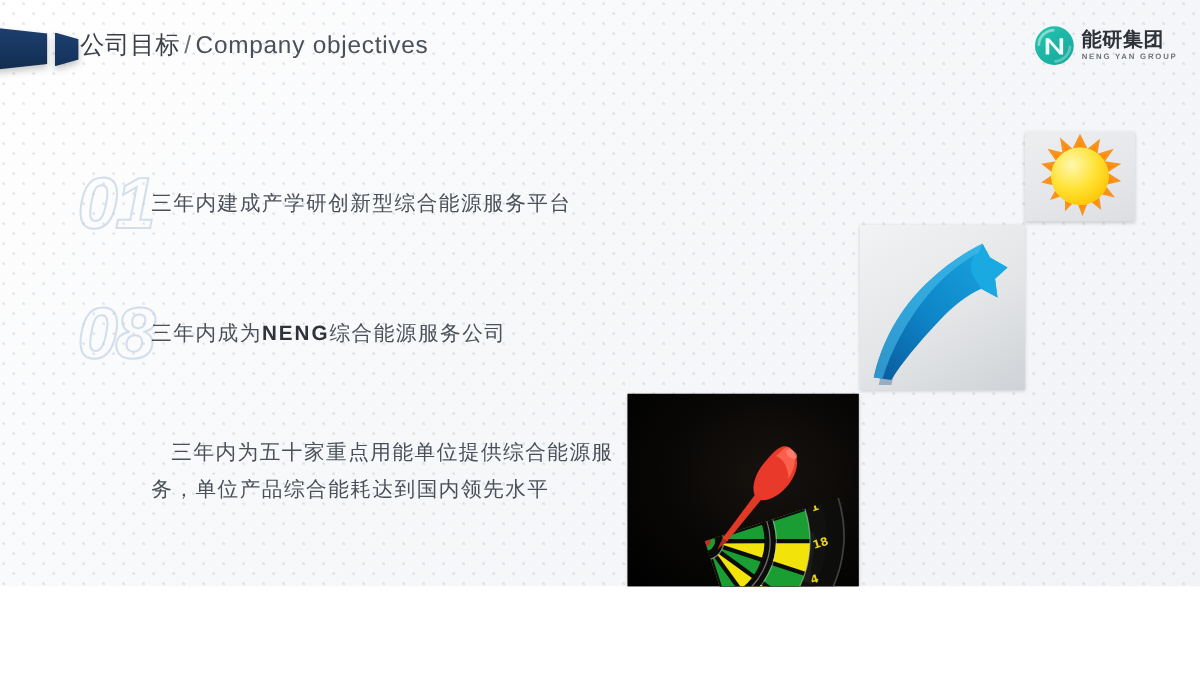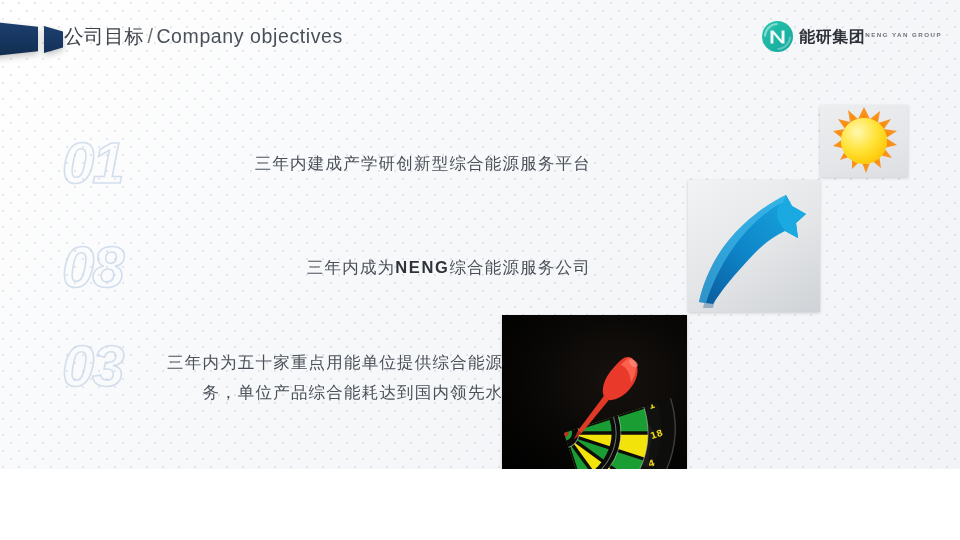--- a/index.html
+++ b/index.html
@@ -15,21 +15,20 @@
     position: relative;
     width: 960px;
     height: 469px;
     background-color: #fbfbfc;
     background-image:
       radial-gradient(circle at 3px 3px, rgba(175,180,200,0.30) 1.1px, transparent 1.2px),
       radial-gradient(circle at 11px 11px, rgba(175,180,200,0.30) 1.1px, transparent 1.2px),
       linear-gradient(135deg, #ffffff 0%, #f7f8fa 45%, #f2f3f6 100%);
     background-size: 16px 16px, 16px 16px, 100% 100%;
     overflow: hidden;
-    text-align: right;
   }
 
   
   #header {
     position: absolute;
     left: 0; top: 0;
     width: 960px; height: 72px;
   }
 
   .banner-wrap {
@@ -76,21 +75,21 @@
   }
   .logo-mark {
     width: 31px; height: 31px;
     border-radius: 50%;
     background: linear-gradient(140deg, #25c9b0 0%, #1fb8a6 40%, #14a89d 100%);
     position: relative;
     overflow: hidden;
     flex: none;
   }
   .logo-mark svg { position: absolute; left: 0; top: 0; }
-  .logo-text { display: flex; line-height: 1; }
+  .logo-text { display: flex; flex-direction: column; line-height: 1; }
   .logo-cn {
     font-size: 16px;
     font-weight: bold;
     color: #2d3138;
     letter-spacing: 0.5px;
     font-family: "DejaVu Sans", "Liberation Sans", sans-serif;
   }
   .logo-en {
     font-size: 6.2px;
     color: #6e737b;
@@ -202,21 +201,20 @@
   </div>
 
   <div id="row2" class="obj-row">
     <div class="obj-num">08</div>
     <div class="obj-text">
       <span>三年内成为</span><b>NENG</b><span>综合能源服务公司</span>
     </div>
   </div>
 
   <div id="row3" class="obj-row">
-    <div class="obj-num">03</div>
     <div class="obj-text">
       <span>三年内为五十家重点用能单位提供综合能源服务，单位产品综合能耗达到国内领先水平</span>
     </div>
   </div>
 
   <div id="img-sun" class="photo">
     <svg width="88" height="72" viewBox="0 0 88 72">
       <g transform="translate(44,36)">
         <path d="M0,-34 L6,-22 L16,-30 L14,-18 L27,-22 L20,-12 L33,-10 L22,-3
                  L33,4 L20,7 L28,17 L15,14 L17,27 L7,19 L2,32 L-3,19 L-12,28

